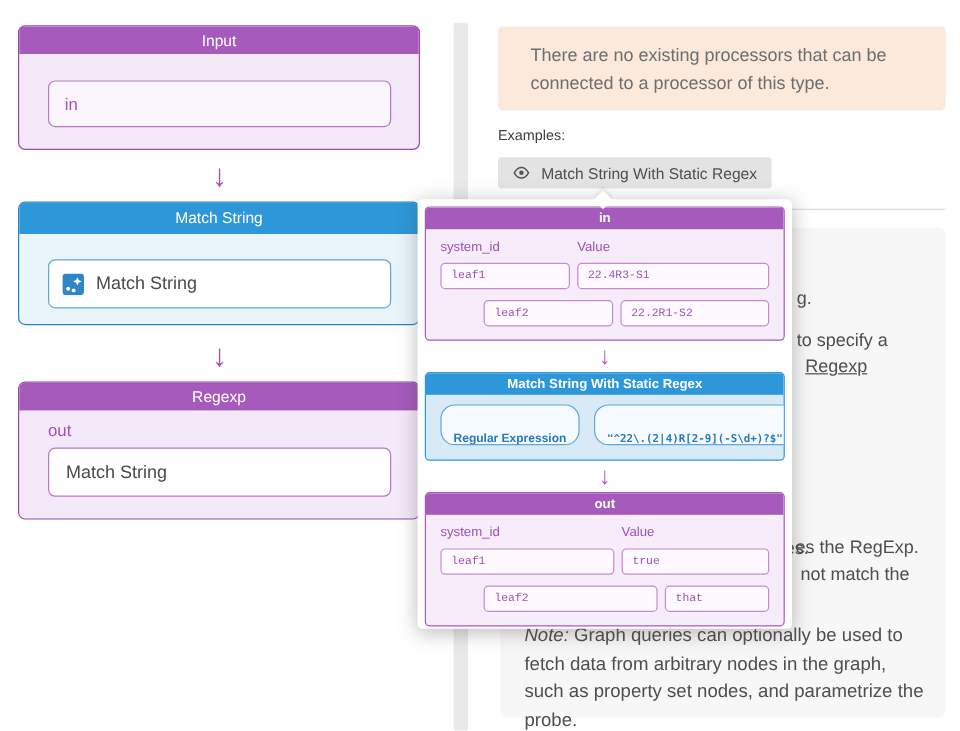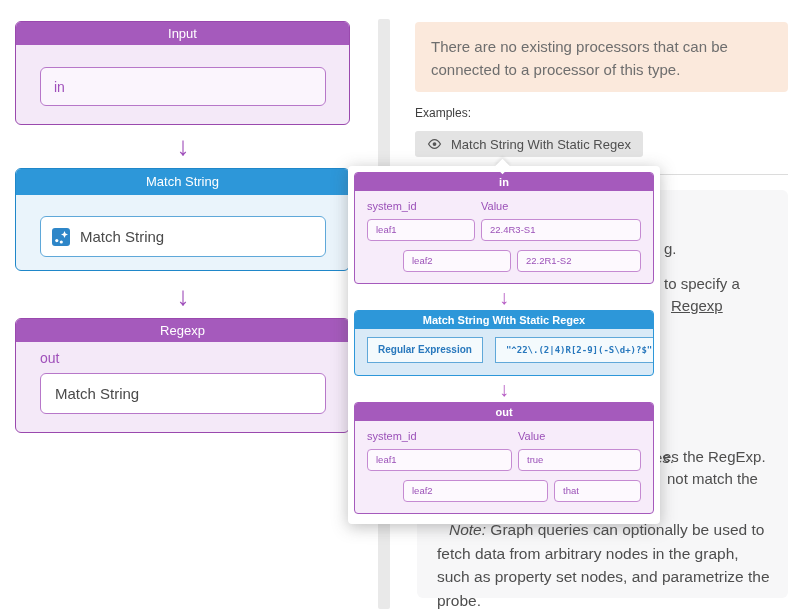--- a/index.html
+++ b/index.html
@@ -27,63 +27,63 @@
              padding:0 14px;box-sizing:border-box;font-size:15px;color:#4a4a4a;}
   .flow-arrow{position:absolute;width:34px;text-align:center;color:#a050bb;
               font-size:26px;line-height:30px;}
   .fa1{left:166px;top:131px;}
   .fa2{left:166px;top:281px;}
 
   
   .vscroll{position:absolute;left:378px;top:19px;width:12px;height:590px;background:#e9e9e9;
            border-radius:2px;z-index:1;}
   .notice{position:absolute;left:415px;top:22px;width:373px;height:70px;background:#fbe9dc;
-          border-radius:4px;padding:13px 16px;box-sizing:border-box;color:#6e6e6e;
+          border-radius:4px;padding:13px 27px;box-sizing:border-box;color:#6e6e6e;
           font-size:15px;line-height:23px;}
   .examples-label{position:absolute;left:415px;top:106px;font-size:12px;color:#3e3e3e;}
   .chip{position:absolute;left:415px;top:131px;height:26px;display:inline-flex;align-items:center;
         gap:9px;padding:0 12px;background:#e3e3e3;border-radius:3px;font-size:13px;color:#4f4f4f;
         cursor:pointer;}
   .divider{position:absolute;left:415px;top:174px;width:373px;height:1px;background:#dcdcdc;}
   .panel{position:absolute;left:417px;top:190px;width:371px;height:408px;background:#f7f7f8;
          border-radius:6px;}
   .frag{position:absolute;font-size:15px;color:#4e4e4e;white-space:nowrap;z-index:2;}
   .f1{left:664px;top:240px;} .f2{left:664px;top:275px;} .f3{left:671px;top:297px;text-decoration:underline;}
   .f4{left:663px;top:428px;margin-top:20px;} .f5{left:639px;top:449px;text-align:right;} .f6{left:667px;top:470px;}
   .note{position:absolute;left:437px;top:518px;width:338px;font-size:15.5px;line-height:23.5px;
         color:#4e4e4e;z-index:2;}
-  .note .it{font-style:italic;margin-left:12px;}
+  .note .it{font-style:italic;}
 
   
   .popup{position:absolute;left:348px;top:166px;width:312px;height:358px;background:#fff;
          border-radius:4px;box-shadow:0 3px 16px rgba(70,70,70,.35);z-index:5;
          padding:6px;box-sizing:border-box;}
   .caret{position:absolute;left:149px;top:-5px;width:11px;height:11px;background:#fff;
          transform:rotate(45deg);box-shadow:-2px -2px 3px rgba(0,0,0,.08);}
   .mini{border-radius:4px;overflow:hidden;}
   .mini.p{border:1px solid #a55abc;background:#f7ecfa;}
   .mini.b{border:1px solid #2d97d9;background:#d9eaf7;}
   .mini-hd{height:18px;line-height:18px;text-align:center;color:#fff;font-weight:bold;font-size:11px;}
   .mini.p .mini-hd{background:#a55abc;}
   .mini.b .mini-hd{background:#2d97d9;}
   .mini-body{padding:7px 12px 11px;}
   .collabels{display:flex;font-size:11px;color:#9b51b8;margin:2px 0 7px;}
   .in-tab .collabels .c1{width:114px;}
   .out-tab .collabels .c1{width:151px;}
   .mrow{display:flex;gap:6px;margin-bottom:9px;}
   .mrow:last-child{margin-bottom:0;margin-left:36px;}
   .cell{height:22px;line-height:20px;border:1px solid #c58ad2;border-radius:4px;background:#fdf9fe;
-        color:#9b51b8;font-family:Liberation Sans, sans-serif;font-size:9.5px;padding:0 8px;
+        color:#9b51b8;font-family:Liberation Mono, monospace;font-size:9.5px;padding:0 8px;
         box-sizing:border-box;white-space:nowrap;overflow:hidden;}
   .in-tab .cell.k{width:108px;} .in-tab .cell.v{flex:1;}
   .out-tab .cell.k{width:145px;} .out-tab .cell.v{flex:1;}
   .mini-arrow{text-align:center;color:#b65cc4;font-size:20px;height:26px;line-height:26px;}
   .blue-body{display:flex;gap:12px;padding:8px 12px 12px;}
-  .prop{border:1px solid #5fa8d9;border-radius:0;background:#f4fafd;color:#2878bd;
-        font-weight:bold;font-size:10px;height:26px;line-height:24px;padding:0 10px;
+  .prop{border:1px solid #5fa8d9;border-radius:12px;background:#f4fafd;color:#2878bd;
+        font-weight:bold;font-size:10px;height:26px;line-height:24px;padding:16px 10px;
         box-sizing:border-box;white-space:nowrap;}
   .prop.val{flex:1;font-family:"DejaVu Sans Mono",monospace;font-size:9px;}
 </style>
 </head>
 <body>
 
 <div class="screen">
 
   <div class="node node-input">
     <div class="node-header">Input</div>

